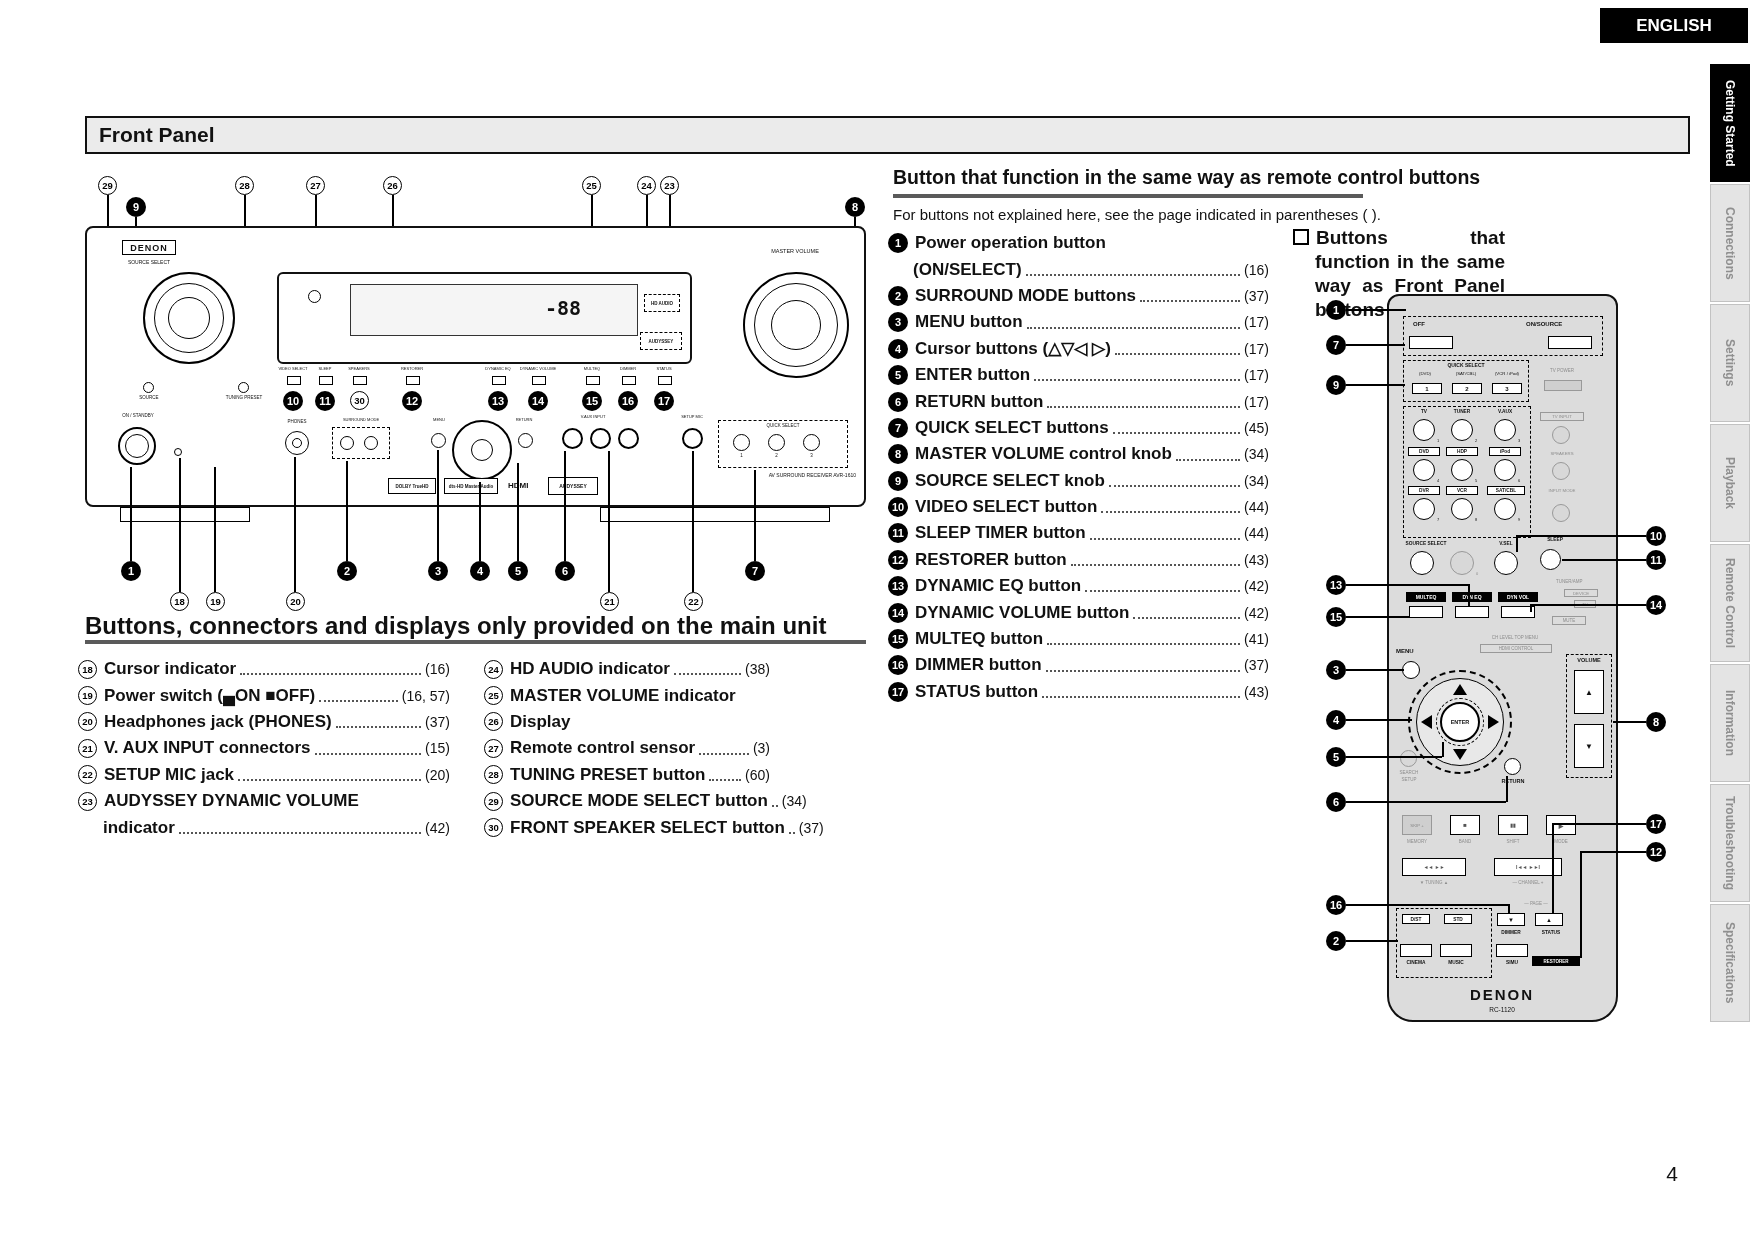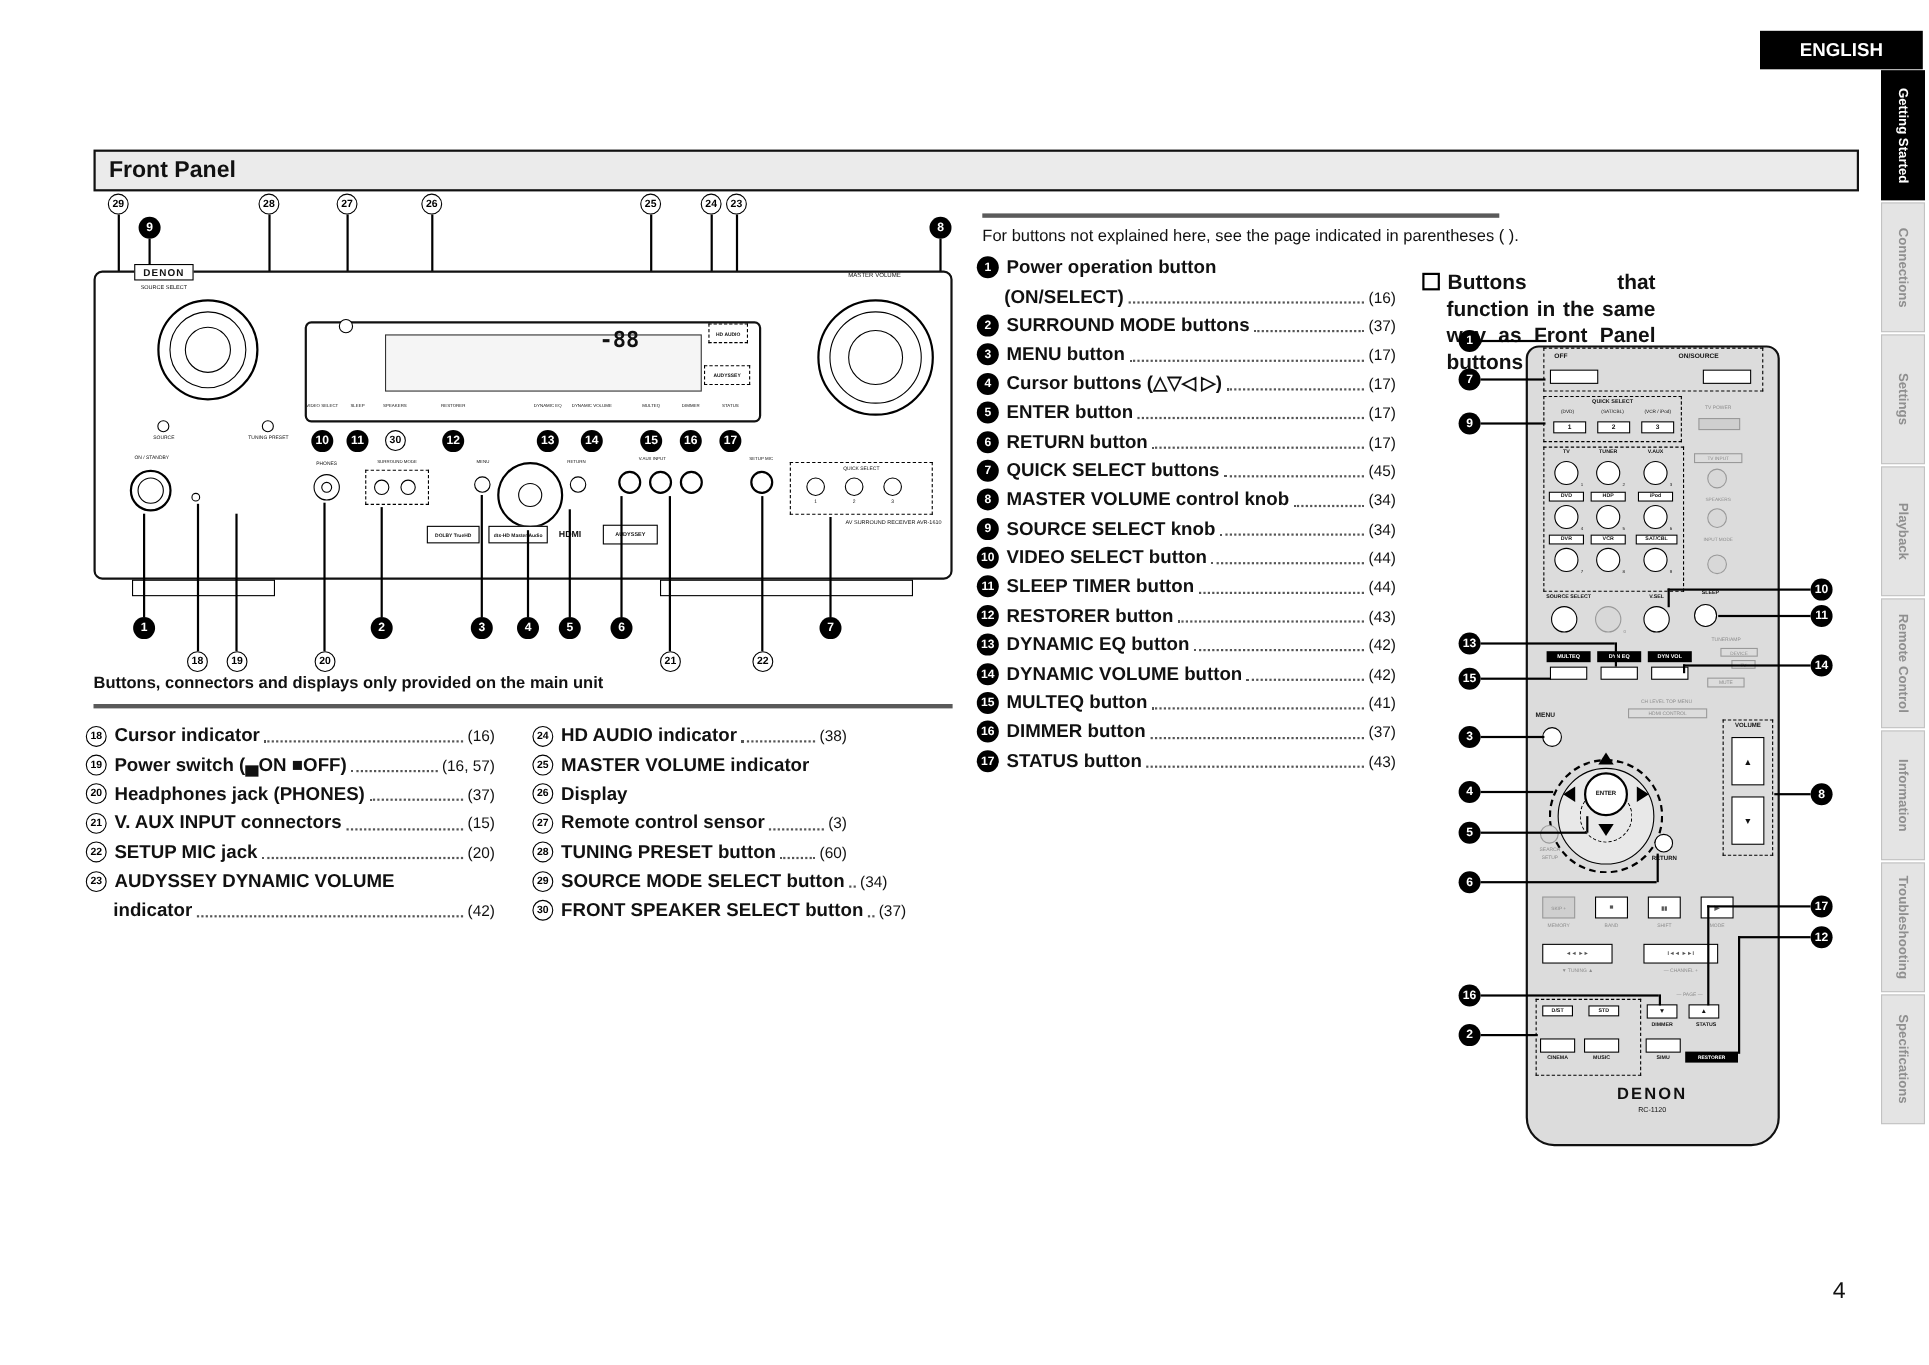--- a/index.html
+++ b/index.html
@@ -1,18 +1,18 @@
 <!DOCTYPE html>
 <html><head>
 <meta charset="utf-8">
 <style>
   html,body{margin:0;padding:0;background:#fff;}
   #page{position:relative;width:1754px;height:1241px;background:#fff;overflow:hidden;
         font-family:"Liberation Sans",sans-serif;color:#111;}
-  .abs{position:absolute;margin-top:20px;}
+  .abs{position:absolute;}
   .ln{position:absolute;background:#000;}
   
   .co{position:absolute;width:20px;height:20px;border-radius:50%;background:#000;color:#fff;
       font-size:11px;font-weight:bold;display:flex;align-items:center;justify-content:center;}
   .coo{position:absolute;width:19px;height:19px;border-radius:50%;background:#fff;color:#000;
       border:1.5px solid #000;font-size:9.5px;font-weight:bold;display:flex;align-items:center;justify-content:center;box-sizing:border-box;}
   
   .circ{position:absolute;border:1.5px solid #000;border-radius:50%;background:#fff;box-sizing:border-box;}
   .gcirc{position:absolute;border:1.5px solid #999;border-radius:50%;background:#d8d8d8;box-sizing:border-box;}
   .dash{position:absolute;border:1.5px dashed #000;box-sizing:border-box;}
@@ -31,21 +31,21 @@
   .gtxt{color:#8d8d8d;}
   
   .list{position:absolute;}
   .li{display:flex;align-items:center;height:26.4px;}
   .li .num{flex:0 0 auto;position:static;margin-right:7px;}
   .li .lbl{font-weight:bold;font-size:17px;white-space:nowrap;}
   .li .lead{flex:1;border-bottom:2px dotted #555;margin:0 4px;align-self:flex-end;margin-bottom:7px;min-width:6px;}
   .li .pg{font-size:14px;white-space:nowrap;}
   .li .sp{flex:0 0 25px;}
   .hrule{position:absolute;background:#5a5a5a;height:4px;}
-  h2.sec{position:absolute;margin:0;font-size:15px;font-weight:bold;white-space:nowrap;}
+  h2.sec{position:absolute;margin:0;font-size:24px;font-weight:bold;white-space:nowrap;}
   .tab{position:absolute;left:1710px;width:40px;height:118px;background:#e4e4e4;border:1px solid #c2c2c2;
        color:#8f8f8f;font-weight:bold;font-size:12px;box-sizing:border-box;
        display:flex;align-items:center;justify-content:center;writing-mode:vertical-rl;}
   .tab.active{background:#000;color:#fff;border-color:#000;}
   .tri{position:absolute;width:0;height:0;}
   .chk{display:inline-block;width:12px;height:12px;border:2px solid #000;margin-right:7px;vertical-align:-1px;}
 </style>
 </head>
 <body>
 
@@ -311,20 +311,21 @@
         <span class="pg">(34)</span>
       </div>
     <div class="li">
         <span class="coo num">30</span>
         <span class="lbl">FRONT SPEAKER SELECT button</span>
         <i class="lead"></i>
         <span class="pg">(37)</span>
       </div>
   </div>
 
+  <h2 class="sec" style="left:893px;top:166px;font-size:19.5px;">Button that function in the same way as remote control buttons</h2>
   <div class="hrule" style="left:893px;top:194px;width:470px;"></div>
   <div class="t" style="left:893px;top:206px;font-size:15px;">For buttons not explained here, see the page indicated in parentheses (  ).</div>
 
   <div class="list" style="left:888px;top:230px;width:381px;">
     <div class="li">
         <span class="co num">1</span>
         <span class="lbl">Power operation button</span>
       </div>
     <div class="li">
         <span class="sp"></span>

